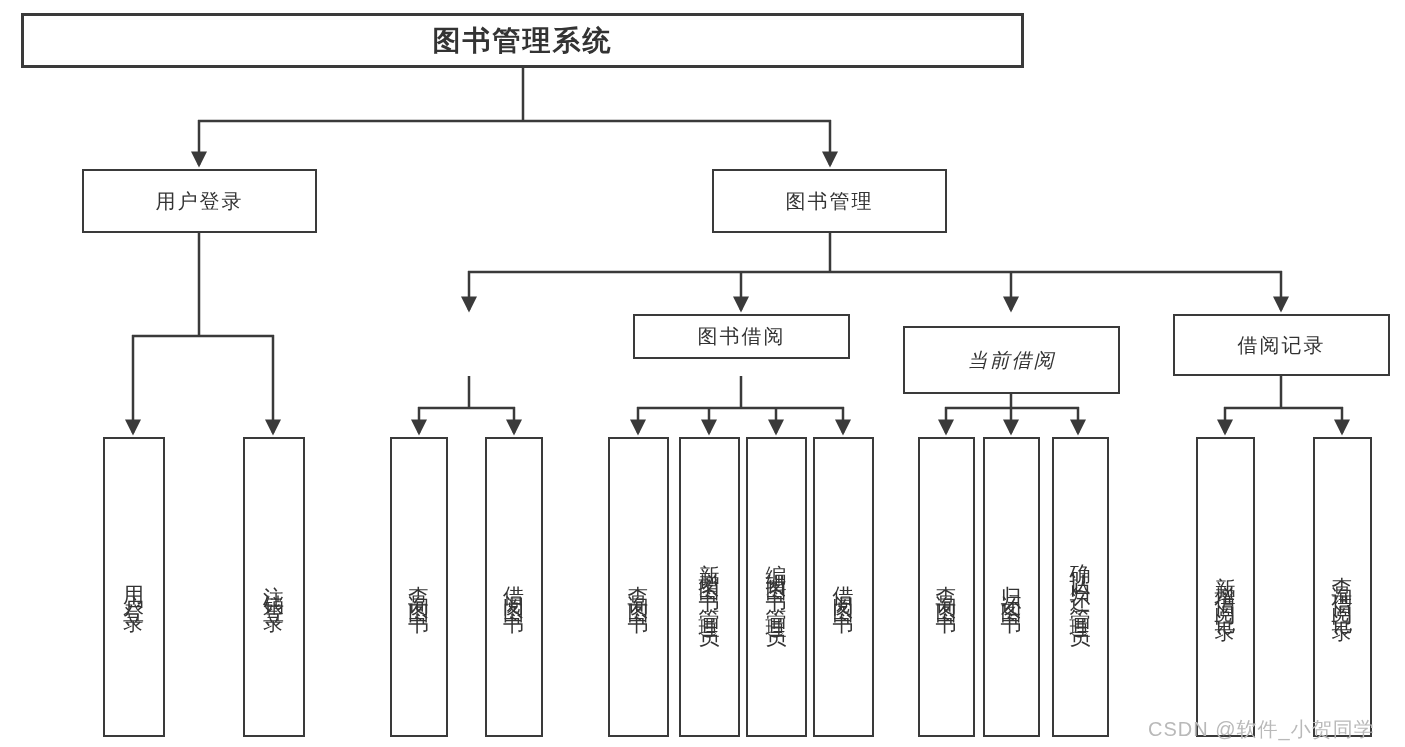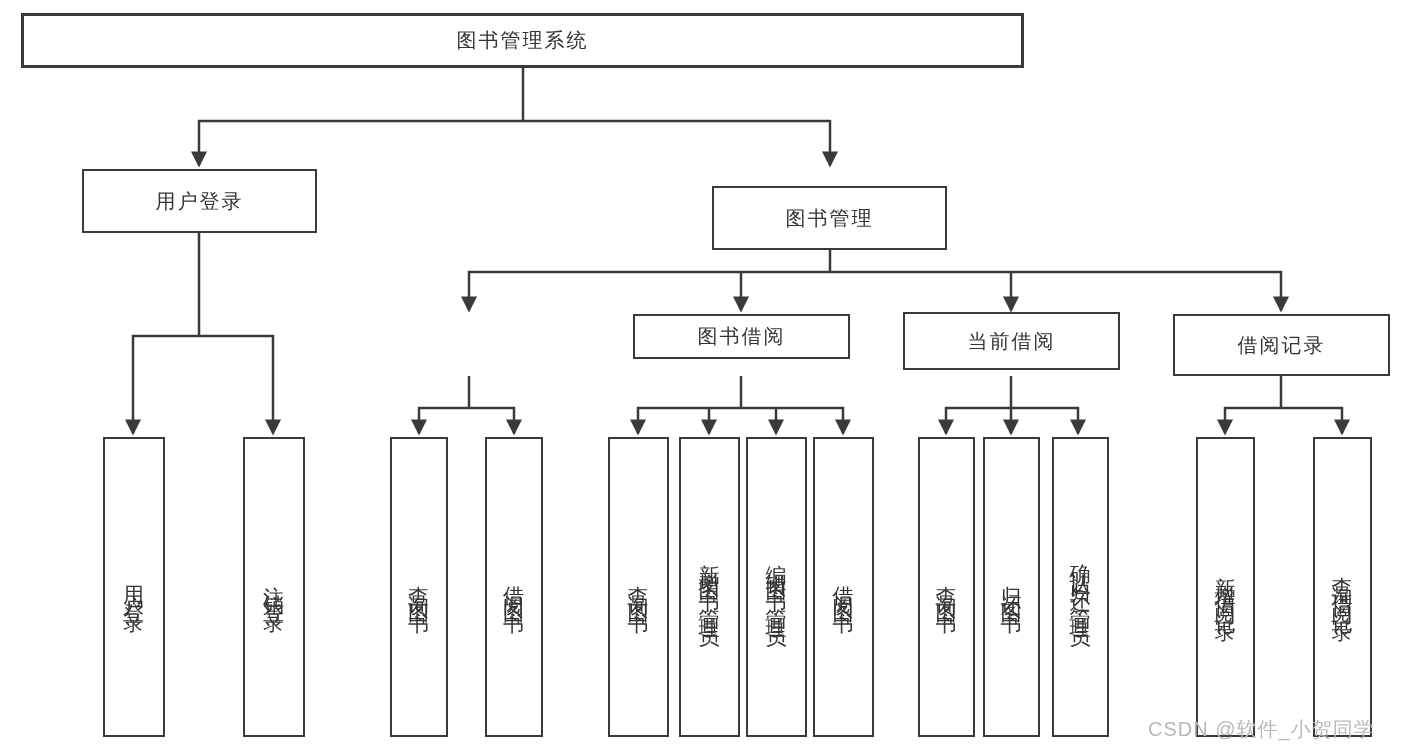--- a/index.html
+++ b/index.html
@@ -34,21 +34,21 @@
     border: 2px solid var(--line, #3a3a3a);
     background: var(--background, #fff);
     color: var(--text, #333);
     display: flex;
     align-items: center;
     justify-content: center;
     font-size: 20px;
     letter-spacing: 2px;
     white-space: nowrap;
   }
-  .box.root { border-width: 3px; font-size: 20px; }
+  .box.root { border-width: 3px; font-size: 28px; font-weight: bold; }
   .leaf span {
     writing-mode: vertical-lr;
     text-orientation: mixed;
     font-size: 21px;
     letter-spacing: 9px;
     line-height: 1;
     color: var(--text, #333);
   }
   .watermark {
     position: absolute;
@@ -116,24 +116,24 @@
     <g>
       <path class="wire" d="M1281 376 L1281 408 M1224 408 L1343 408"></path>
       <line class="wire" x1="1225" y1="407" x2="1225" y2="433" marker-end="url(#arrowhead)"></line>
       <line class="wire" x1="1342" y1="407" x2="1342" y2="433" marker-end="url(#arrowhead)"></line>
     </g>
   </svg>
 
   <div class="box root" style="left:21px; top:13px; width:1003px; height:55px;">图书管理系统</div>
 
   <div class="box" style="left:82px; top:169px; width:235px; height:64px;">用户登录</div>
-  <div class="box" style="left:712px; top:186px; width:235px; height:64px;font-family:Liberation Mono, monospace;">图书管理</div>
+  <div class="box" style="left:712px; top:169px; width:235px; height:64px;font-family:Liberation Mono, monospace;">图书管理</div>
 
   <div class="box" style="left:633px; top:314px; width:217px; height:45px;">图书借阅</div>
-  <div class="box" style="left:903px; top:312px; width:217px; height:58px;">当前借阅</div>
+  <div class="box" style="left:903px; top:326px; width:217px; height:68px;font-style:italic;">当前借阅</div>
   <div class="box" style="left:1173px; top:314px; width:217px; height:62px;">借阅记录</div>
 
   <div class="box leaf" style="left:103px; top:437px; width:62px; height:300px;">
     <span>用户登录</span>
   </div>
   <div class="box leaf" style="left:243px; top:437px; width:62px; height:300px;">
     <span>注销登录</span>
   </div>
 
   <div class="box leaf" style="left:390px; top:437px; width:58px; height:300px;">

